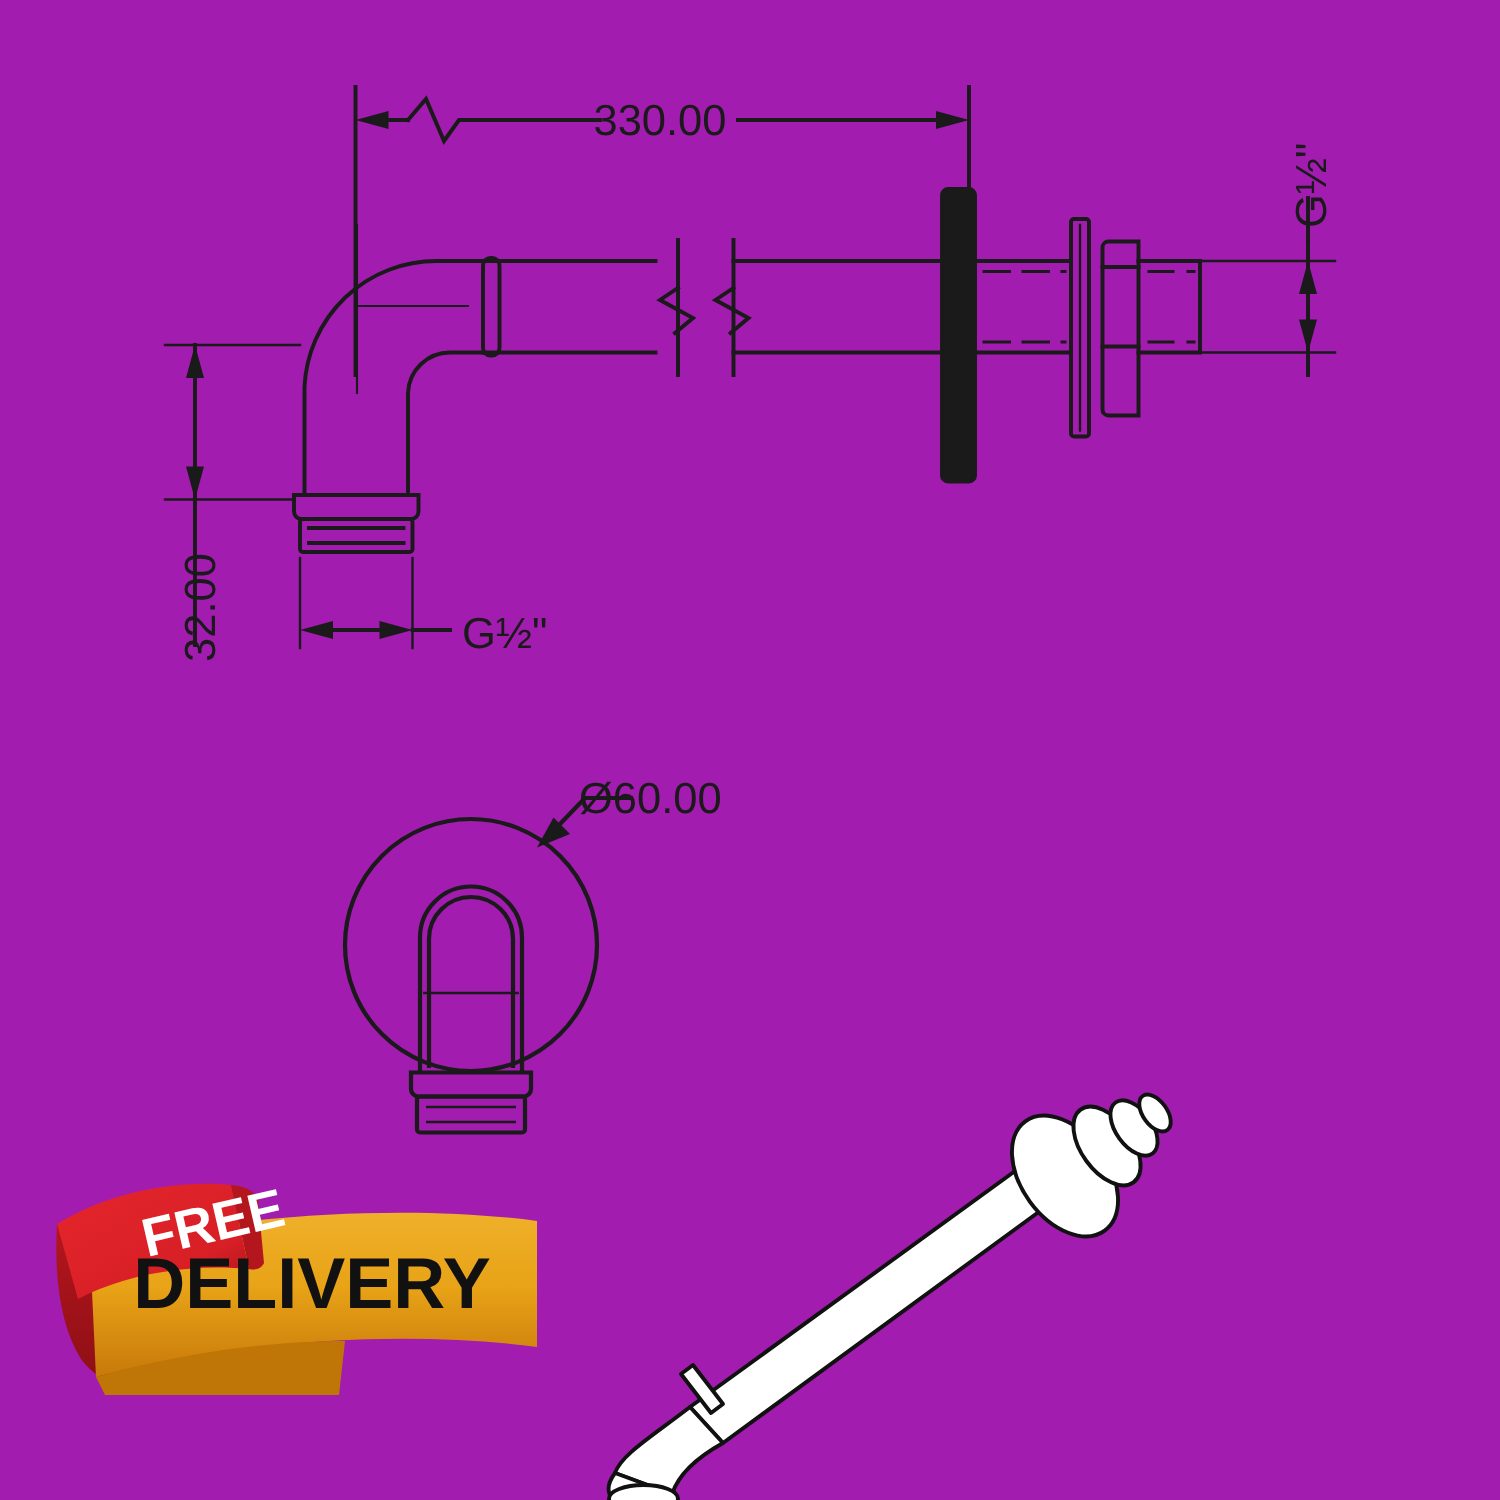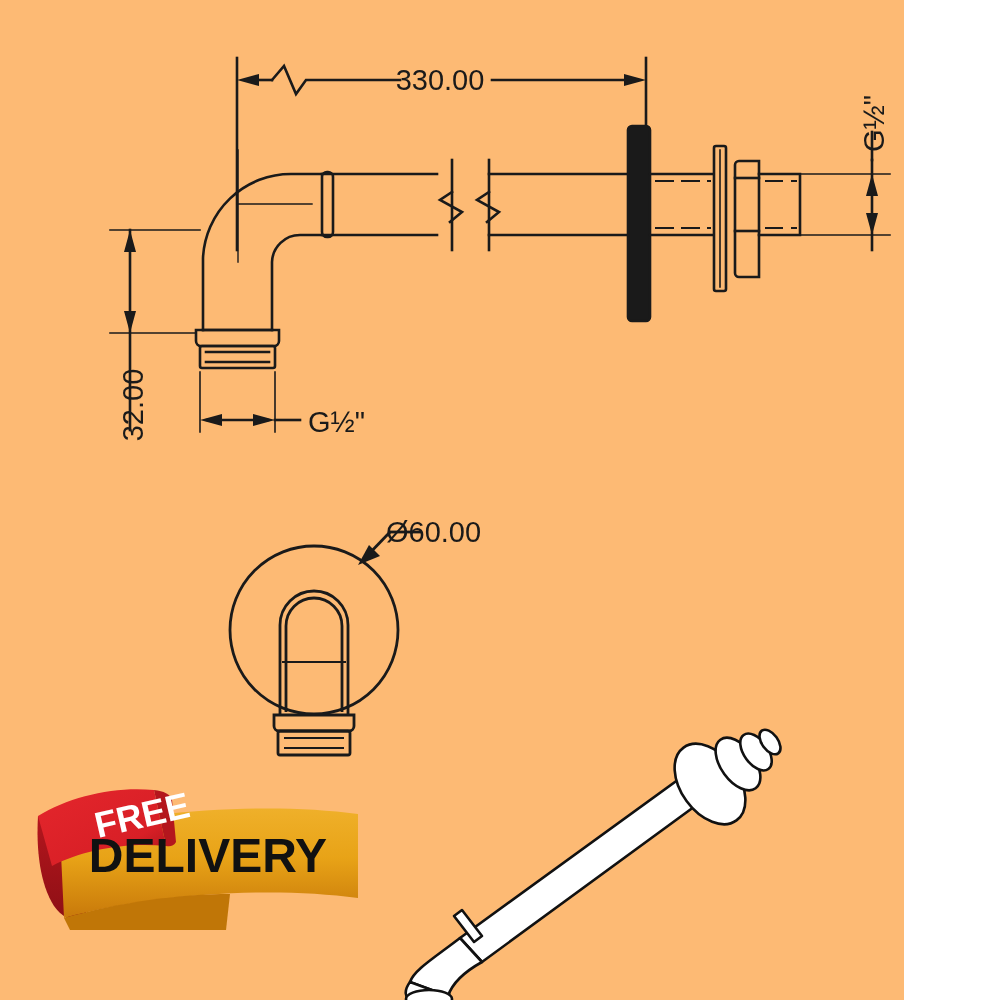--- a/index.html
+++ b/index.html
@@ -1,18 +1,18 @@
 <!DOCTYPE html>
 <html><head>
 <meta charset="utf-8">
 <style>
   html,body{margin:0;padding:0;background:#ffffff;}
   body{width:1000px;height:1000px;overflow:hidden;
        font-family:"Liberation Sans","DejaVu Sans",sans-serif;}
-  #stage{position:relative;width:904px;height:1000px;background:#fdba74;}
+  #stage{position:relative;width:1000px;height:1000px;background:#a21caf;}
   svg{display:block;}
   .abs{position:absolute;}
 </style>
 </head>
 <body>
 
 <div id="stage">
 
   <svg class="abs" style="left:0;top:0;" width="1000" height="500" viewBox="0 0 1000 500">
     <g fill="none" stroke="#1a1a1a" stroke-width="2.6" stroke-linecap="square">

